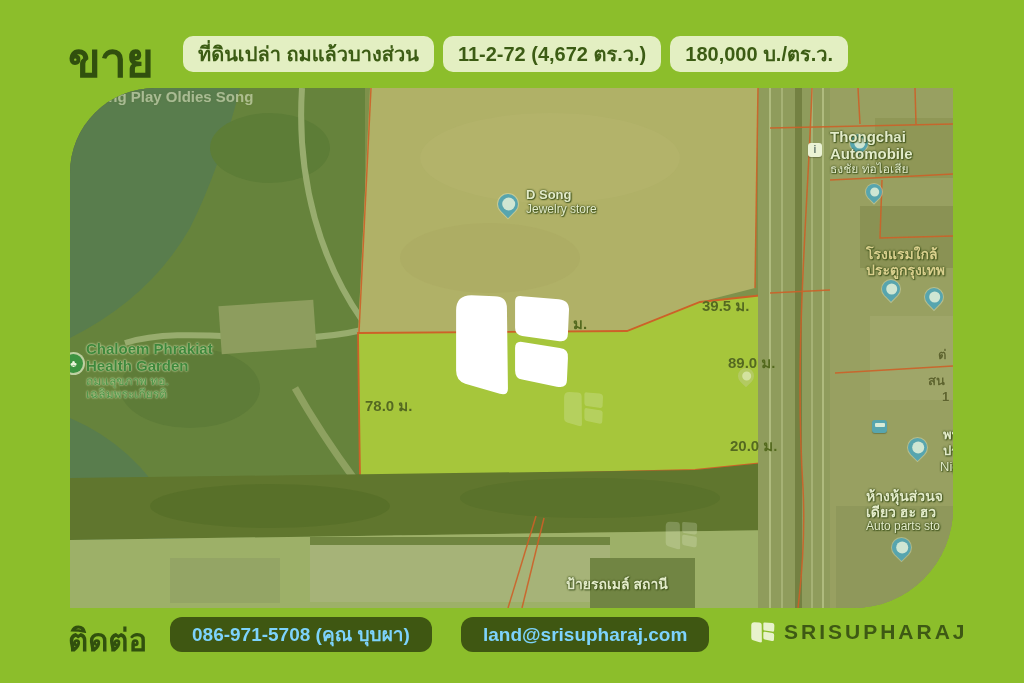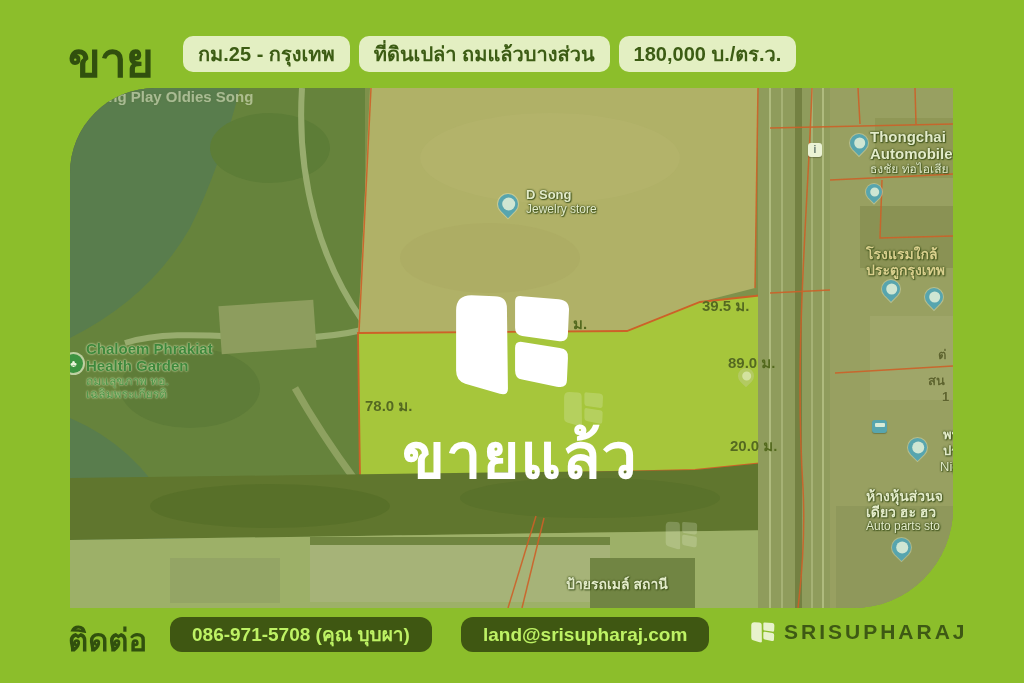--- a/index.html
+++ b/index.html
@@ -52,42 +52,42 @@
 
   .watermark { position:absolute; opacity:.22; }
 
   .sold-text { position:absolute; left:300px; top:318px; width:300px; text-align:center;
                color:#FFFFFF; font-size:63px; font-weight:800; letter-spacing:1px; }
   .sold-logo { position:absolute; left:380px; top:202px; }
 
   
   .ft-contact { position:absolute; left:68px; top:615px; font-size:31px; font-weight:800; color:#31500E; }
   .pill { position:absolute; top:617px; height:35px; line-height:35px; background:#3F5712;
-          color:#bef264; font-size:19px; font-weight:600; text-align:center;
+          color:#7dd3fc; font-size:19px; font-weight:600; text-align:center;
           border-radius:12px; padding:0 22px; white-space:nowrap; }
   .pill.phone { left:170px; }
   .pill.email { left:461px; }
   .brand { position:absolute; left:750px; top:620px; display:flex; align-items:center; gap:9px; }
   .brand-text { color:#3E5914; font-size:21px; font-weight:800; letter-spacing:3px; }
 </style>
 </head>
 <body>
 
 <svg width="0" height="0" style="position:absolute">
   <symbol id="bookmark" viewBox="0 0 120 104">
     <path d="M6 20 Q6 5 21 5 L44 6 Q56 6 56 18 L57 97 Q57 104 49 102 L15 92 Q6 89 6 79 Z"></path>
     <path d="M64 11 Q64 5 71 6 L107 9 Q118 10 117 21 L116 43 Q116 52 106 50 L71 45 Q64 44 64 37 Z"></path>
     <path d="M64 57 Q64 50 71 51 L108 57 Q117 58 116 67 L115 89 Q115 97 105 95 L71 88 Q64 87 64 79 Z"></path>
   </symbol>
 </svg>
 
 <div class="hdr-title">ขาย</div>
 <div class="badges">
-  <div class="badge">กม.25 - กรุงเทพ</div>
   <div class="badge">ที่ดินเปล่า ถมแล้วบางส่วน</div>
+  <div class="badge">11-2-72 (4,672 ตร.ว.)</div>
   <div class="badge">180,000 บ./ตร.ว.</div>
 </div>
 
 <div class="map">
 
   <svg class="base" width="883" height="520" viewBox="0 0 883 520">
 
     <rect x="0" y="0" width="295" height="520" fill="#5F7840"></rect>
     <path d="M0 0 L170 0 Q150 80 120 140 Q80 210 0 250 Z" fill="#4F7054"></path>
     <path d="M0 330 Q70 360 105 430 Q120 480 110 520 L0 520 Z" fill="#4F7054"></path>
@@ -155,21 +155,21 @@
     <div class="mlabel green-label" style="left:16px; top:252px; font-size:15px;">
       <div>Chaloem Phrakiat</div>
       <div>Health Garden</div>
       <div class="sub">ถมแลุขภาพ ทอ.</div>
       <div class="sub">เฉลิมพระเกียรติ</div>
     </div>
 
     <div class="sqicon" style="left:738px; top:55px;">i</div>
     <div class="pin" style="left:780px; top:46px; width:18px; height:18px;"></div>
     <div class="pin" style="left:796px; top:96px;"></div>
-    <div class="mlabel" style="left:800px; top:40px; font-size:15px;">
+    <div class="mlabel" style="left:760px; top:40px; font-size:15px;">
       <div>Thongchai</div>
       <div>Automobile</div>
       <div class="sub">ธงชัย ท่อไอเสีย</div>
     </div>
 
     <div class="mlabel tan-label" style="left:796px; top:158px; font-size:14px;">
       <div>โรงแรมใกล้</div>
       <div>ประตูกรุงเทพ</div>
     </div>
     <div class="pin" style="left:812px; top:192px; width:18px; height:18px;"></div>
@@ -210,21 +210,20 @@
         <use href="#bookmark"></use>
       </svg>
   </div>
 
   <div class="tint"></div>
 
   <div class="sold-layer">
     <svg class="sold-logo" width="122" height="106" viewBox="0 0 120 104" fill="#FFFFFF">
         <use href="#bookmark"></use>
       </svg>
-    <div class="sold-text">ขายแล้ว</div>
   </div>
 </div>
 
 <div class="ft-contact">ติดต่อ</div>
 <div class="pill phone">086-971-5708 (คุณ บุบผา)</div>
 <div class="pill email">land@srisupharaj.com</div>
 <div class="brand">
   <svg width="25" height="22" viewBox="0 0 120 104" fill="#E8F2CC">
       <use href="#bookmark"></use>
     </svg>

